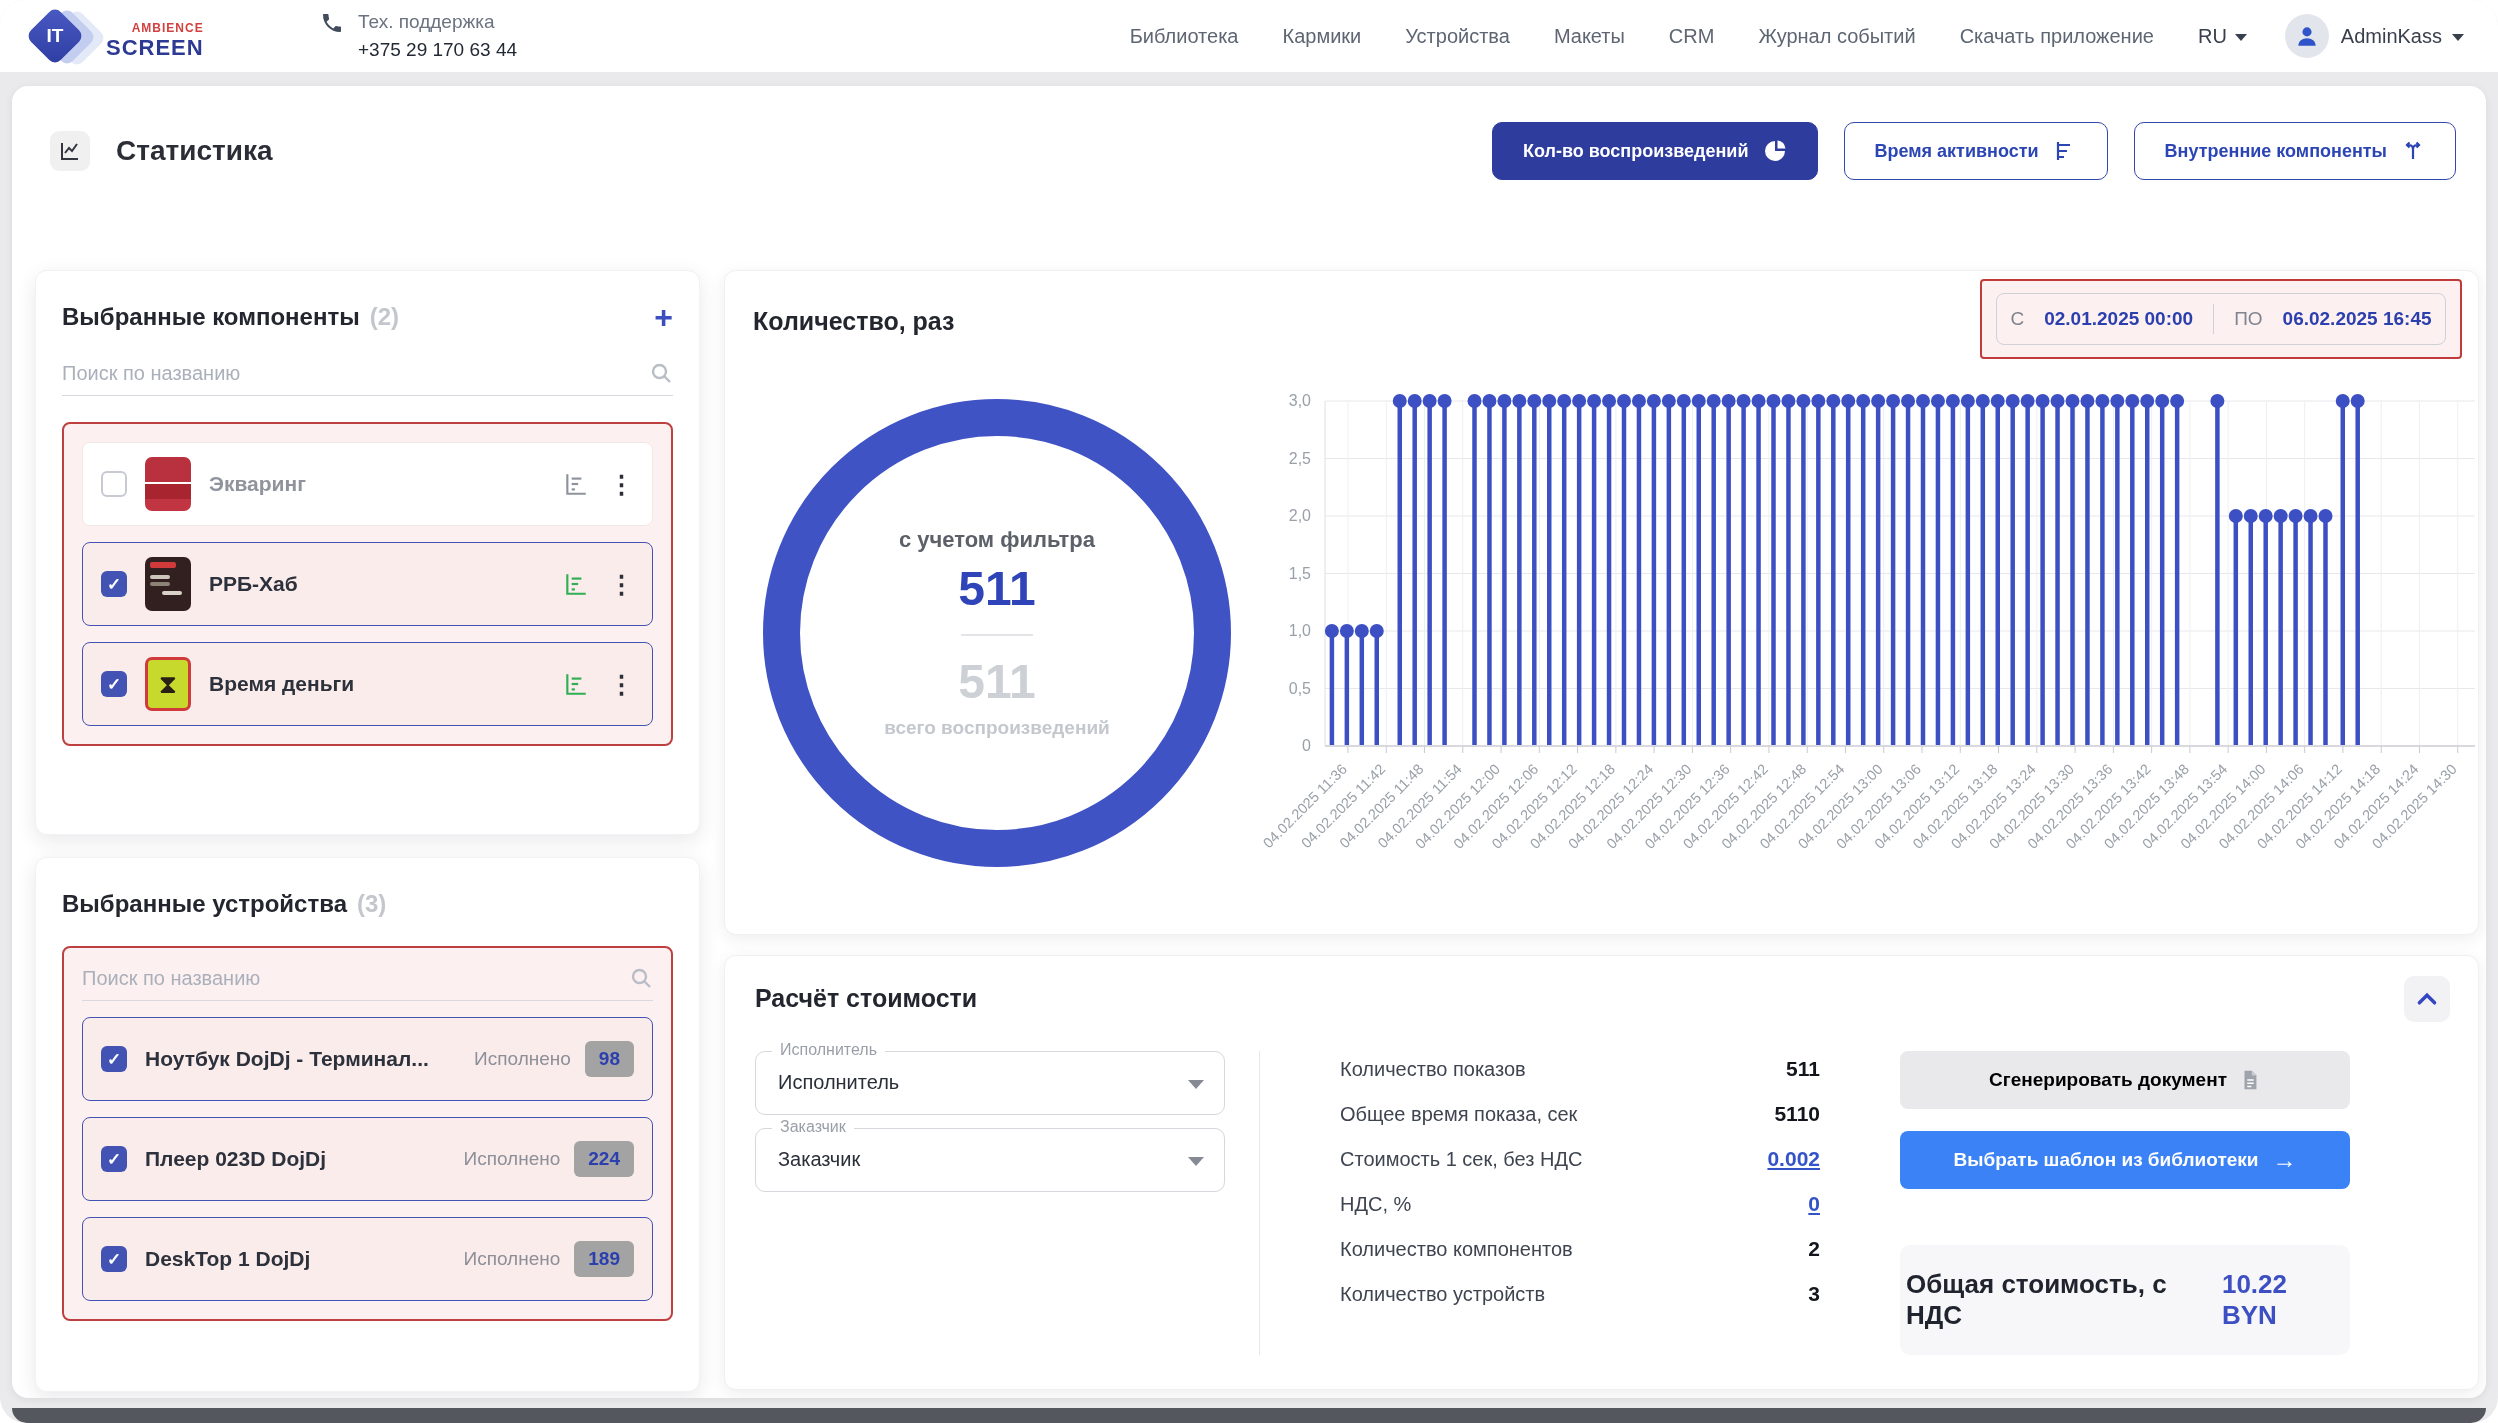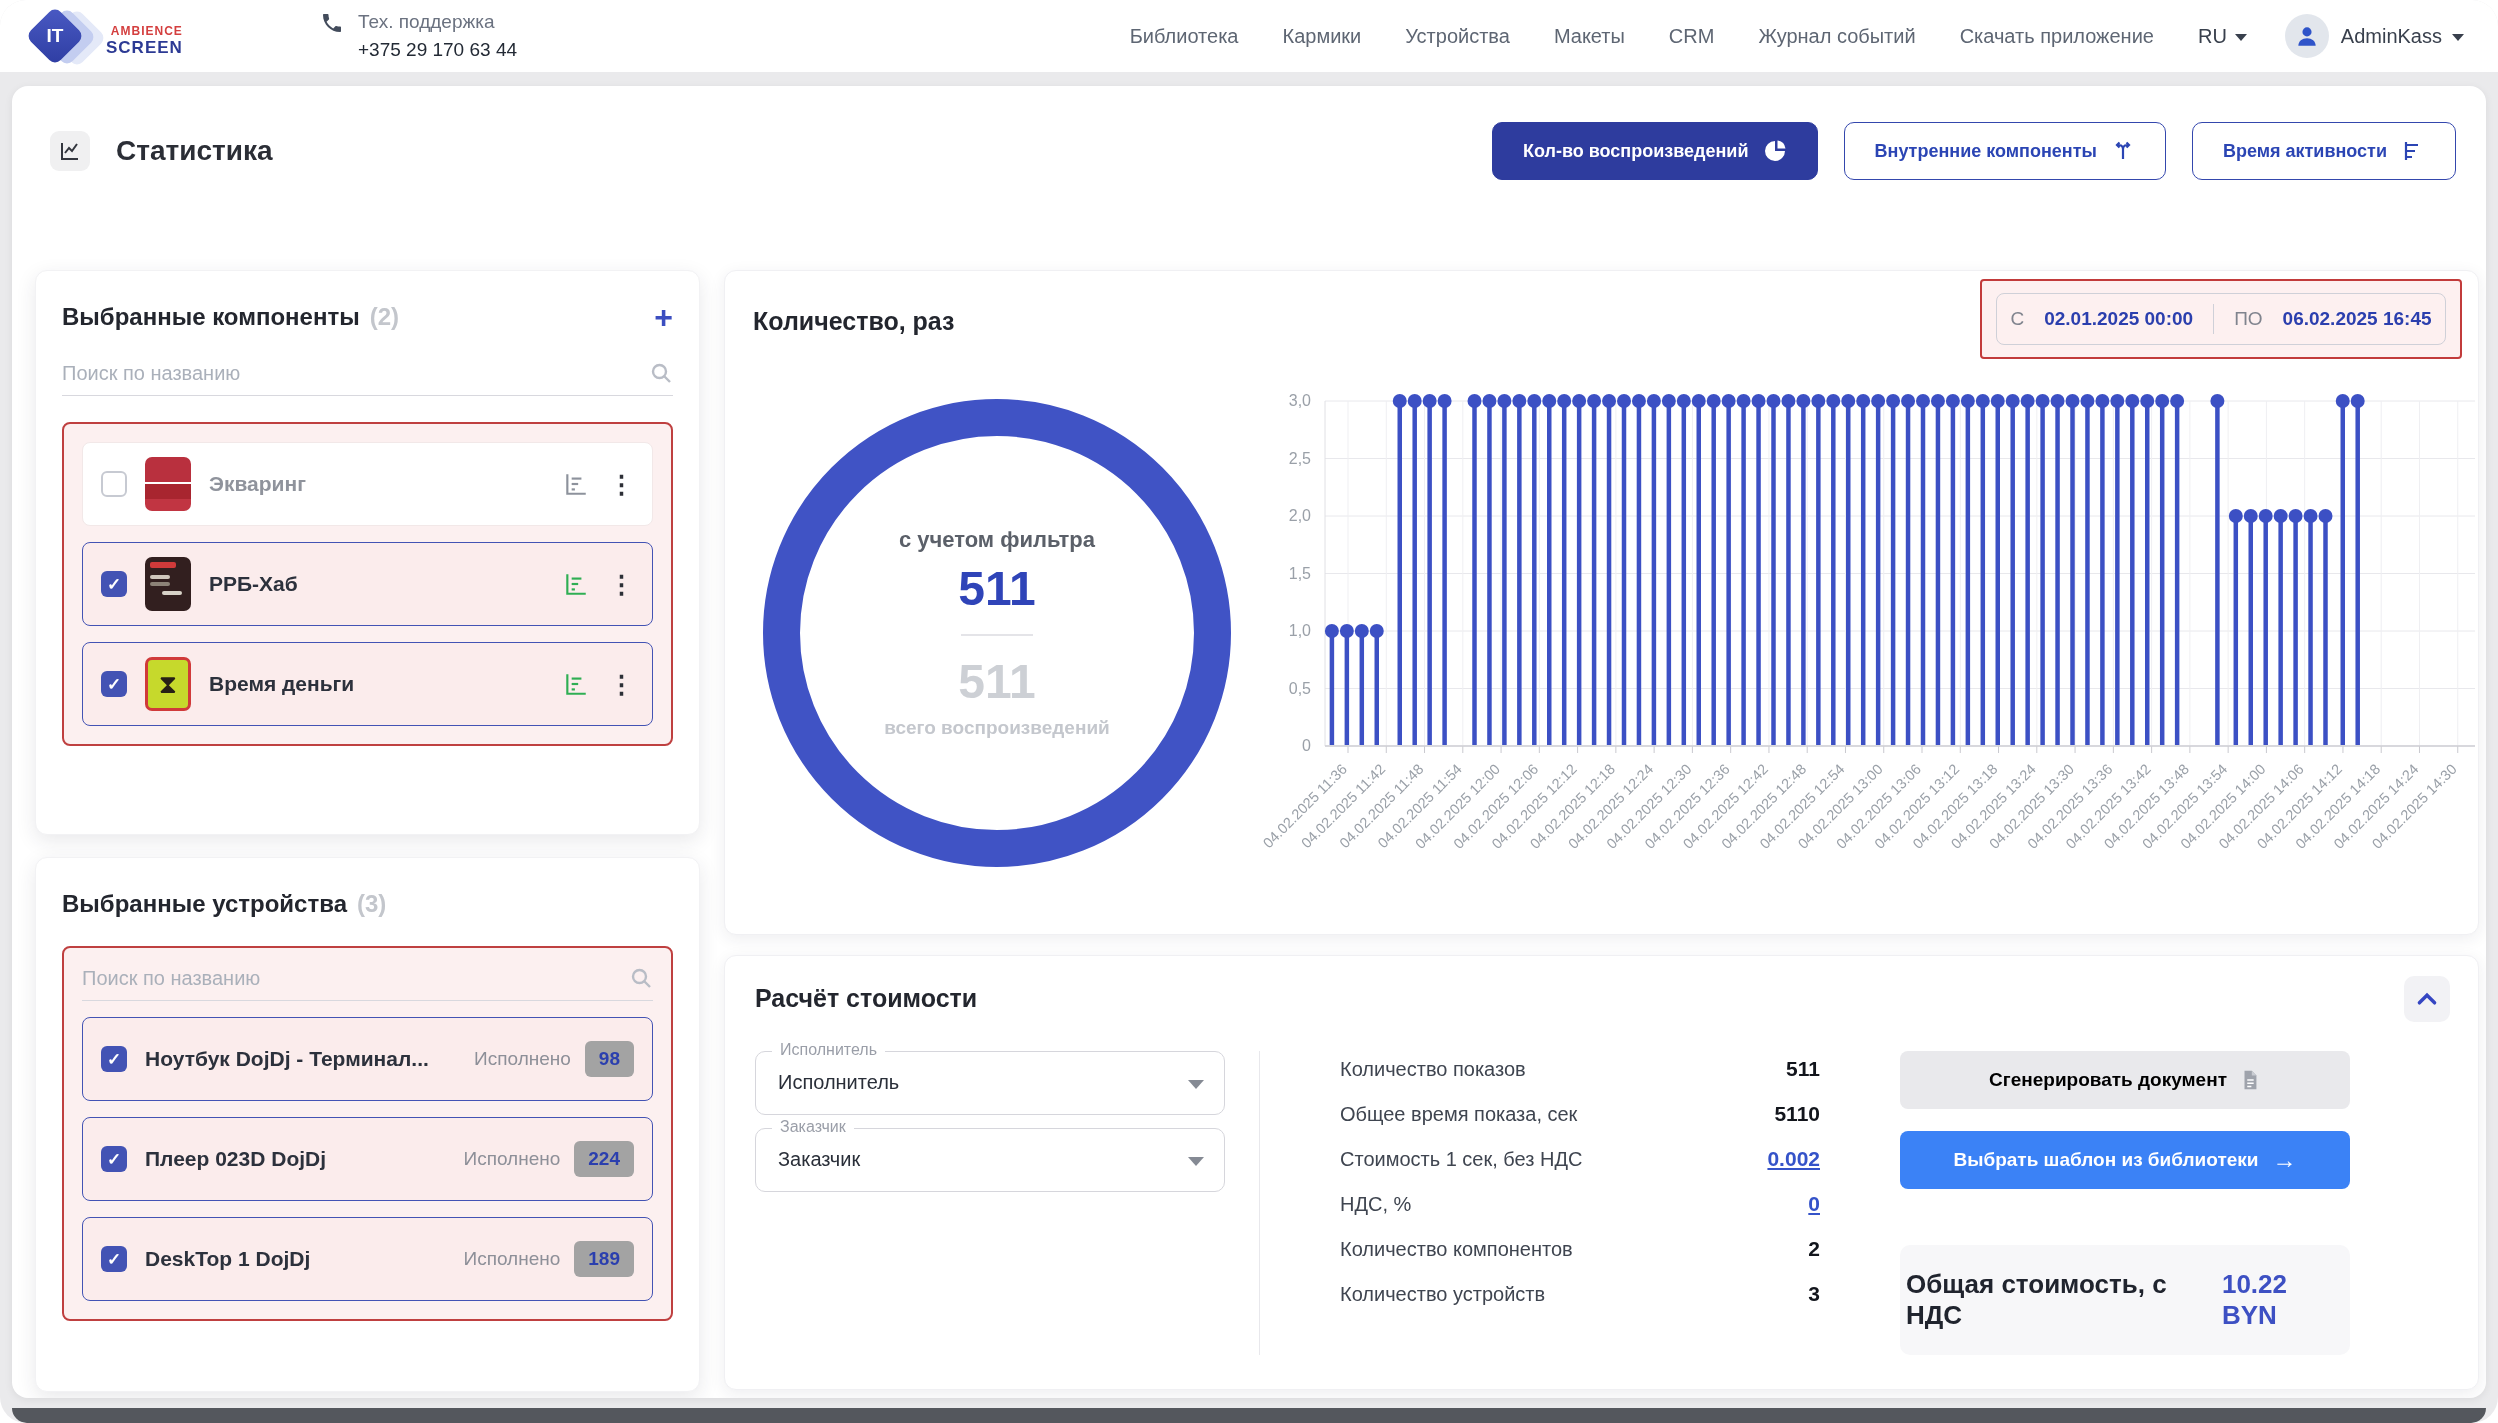--- a/index.html
+++ b/index.html
@@ -10,21 +10,21 @@
   .top-header { position:relative; height:72px; background:#ffffff; display:flex; align-items:center; padding:0 34px 0 30px; z-index:5; }
   .logo { display:flex; align-items:center; width:220px; position:relative; height:72px; }
   .logo-diamonds { position:relative; width:74px; height:64px; margin-top:2px; }
   .diamond { position:absolute; width:42px; height:42px; border-radius:8px; transform:rotate(45deg); }
   .d3 { left:26px; top:12px; background:#e4e9f8; }
   .d2 { left:16px; top:11px; background:#c3cdf0; }
   .d1 { left:4px; top:10px; background:linear-gradient(135deg,#4a5ac4,#2e3da2); }
   .d1 span { position:absolute; inset:0; display:flex; align-items:center; justify-content:center; transform:rotate(-45deg); color:#fff; font-weight:bold; font-size:19px; }
   .logo-text { margin-left:2px; margin-top:10px; }
   .logo-ambience { color:#d43f3f; font-size:12px; font-weight:bold; letter-spacing:1px; text-align:right; }
-  .logo-screen { color:#2c3a94; font-size:17px; font-weight:800; letter-spacing:1px; margin-top:0px; }
+  .logo-screen { color:#2c3a94; font-size:22px; font-weight:800; letter-spacing:1px; margin-top:0px; }
   .support { display:flex; align-items:flex-start; margin-left:70px; gap:14px; }
   .support-icon svg { width:24px; height:24px; }
   .support-text .s1 { color:#6b7280; font-size:19px; }
   .support-text .s2 { color:#232a35; font-size:19px; margin-top:6px; }
   .nav { margin-left:auto; display:flex; align-items:center; gap:44px; }
   .nav a { color:#5e6673; font-size:20px; text-decoration:none; cursor:pointer; }
   .lang { display:flex; align-items:center; gap:8px; margin-left:44px; color:#39404d; font-size:20px; cursor:pointer; }
   .caret-down { width:0; height:0; border-left:6px solid transparent; border-right:6px solid transparent; border-top:7px solid #39404d; margin-top:2px; }
   .avatar { width:44px; height:44px; border-radius:50%; background:#e2e6ec; margin-left:38px; display:flex; align-items:center; justify-content:center; }
   .user { display:flex; align-items:center; gap:10px; margin-left:12px; color:#39404d; font-size:20px; cursor:pointer; }
@@ -193,36 +193,36 @@
         <h1 class="page-title">Статистика</h1>
         <div class="view-buttons">
           <button class="vbtn active">
             <span>Кол-во воспроизведений</span>
             <svg width="24" height="24" viewBox="0 0 24 24">
                 <path d="M12 12V2a10 10 0 1 0 10 10z" fill="#ffffff"></path>
                 <path d="M14.5 1.5V9.5H22.5A9.5 9.5 0 0 0 14.5 1.5z" fill="#ffffff"></path>
               </svg>
           </button>
           <button class="vbtn">
+            <span>Время активности</span>
+            <svg width="24" height="24" viewBox="0 0 24 24" fill="none" stroke="#2b45b4" stroke-width="2.2">
+                <path d="M5 3v18"></path>
+                <path d="M5 6h12"></path>
+                <path d="M5 12h9"></path>
+                <path d="M5 18h6"></path>
+              </svg>
+          </button>
+          <button class="vbtn">
             <span>Внутренние компоненты</span>
             <svg width="24" height="24" viewBox="0 0 24 24" fill="none" stroke="#2b45b4" stroke-width="2.2">
                 <path d="M12 20V10"></path>
                 <path d="M12 10C12 6 9 6 6 6"></path>
                 <path d="M12 10c0-4 3-4 6-4"></path>
                 <path d="M8.5 3.5 6 6l2.5 2.5"></path>
                 <path d="M15.5 3.5 18 6l-2.5 2.5"></path>
-              </svg>
-          </button>
-          <button class="vbtn">
-            <span>Время активности</span>
-            <svg width="24" height="24" viewBox="0 0 24 24" fill="none" stroke="#2b45b4" stroke-width="2.2">
-                <path d="M5 3v18"></path>
-                <path d="M5 6h12"></path>
-                <path d="M5 12h9"></path>
-                <path d="M5 18h6"></path>
               </svg>
           </button>
         </div>
       </div>
 
       <div class="layout">
 
         <div class="left-col">
 
           <div class="panel panel-1">

